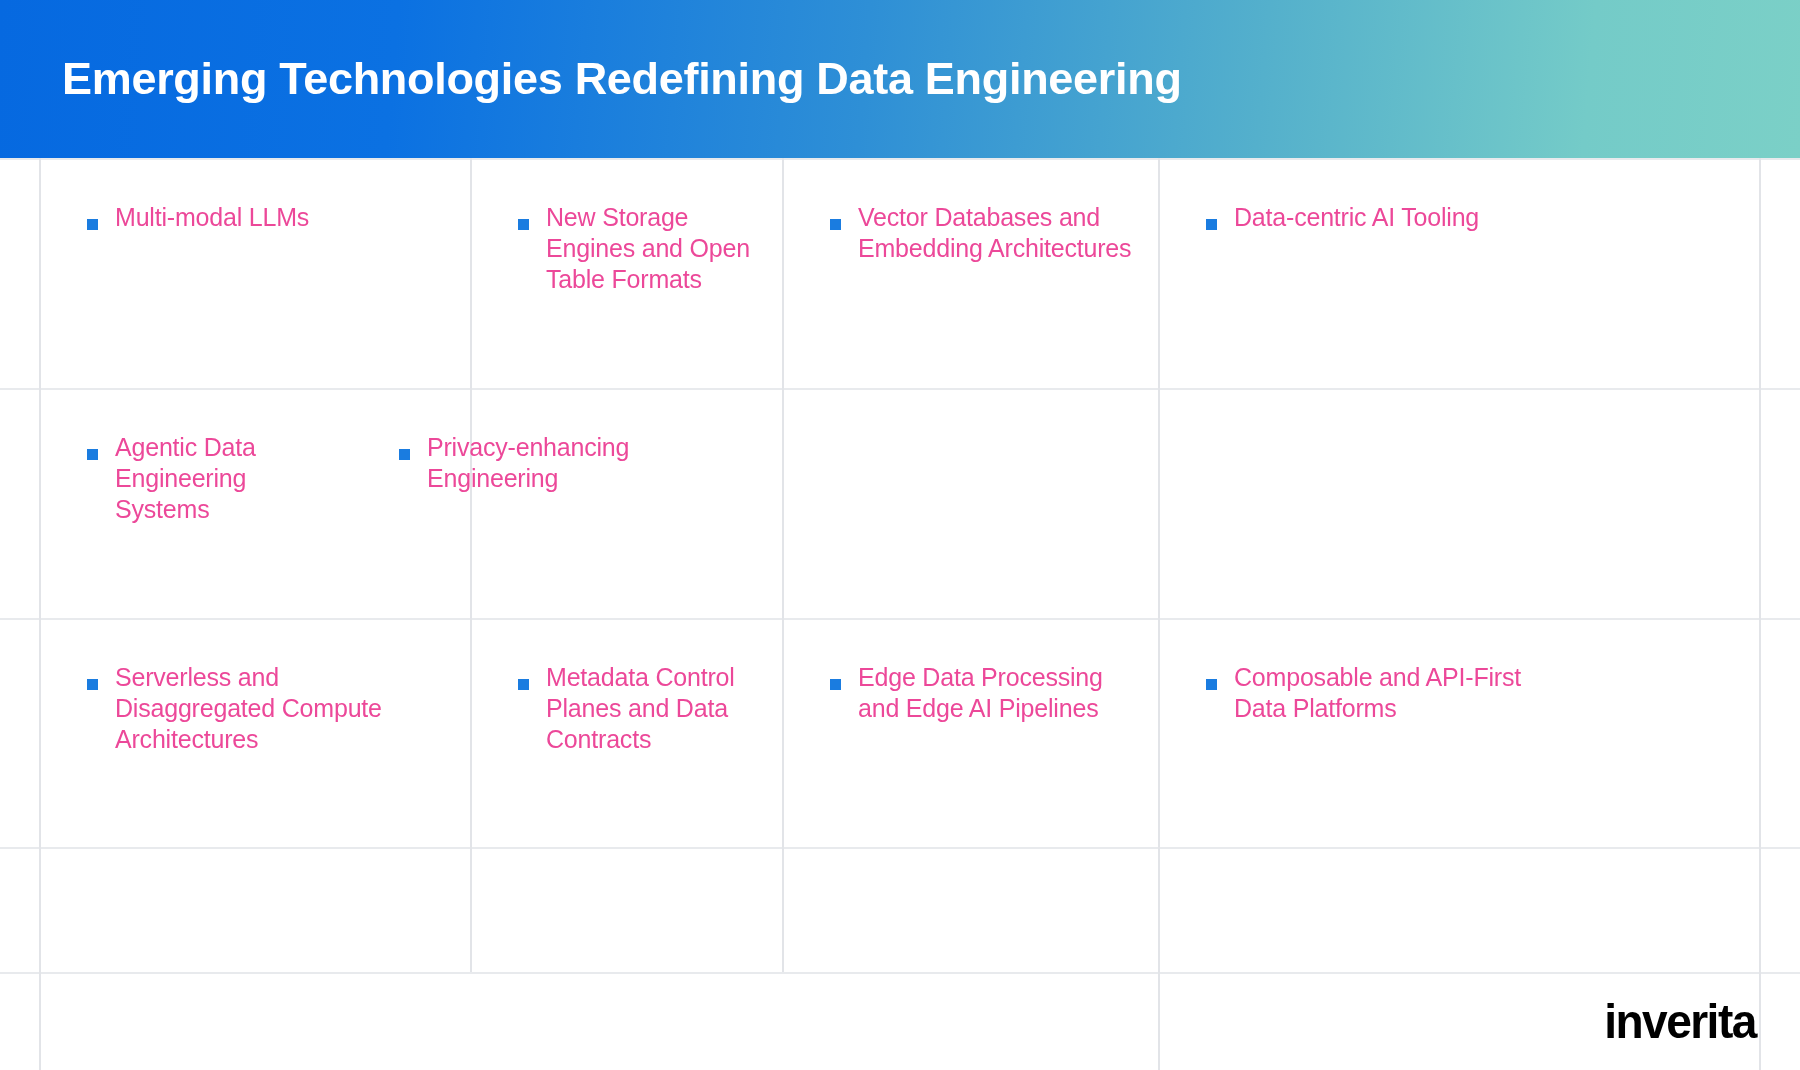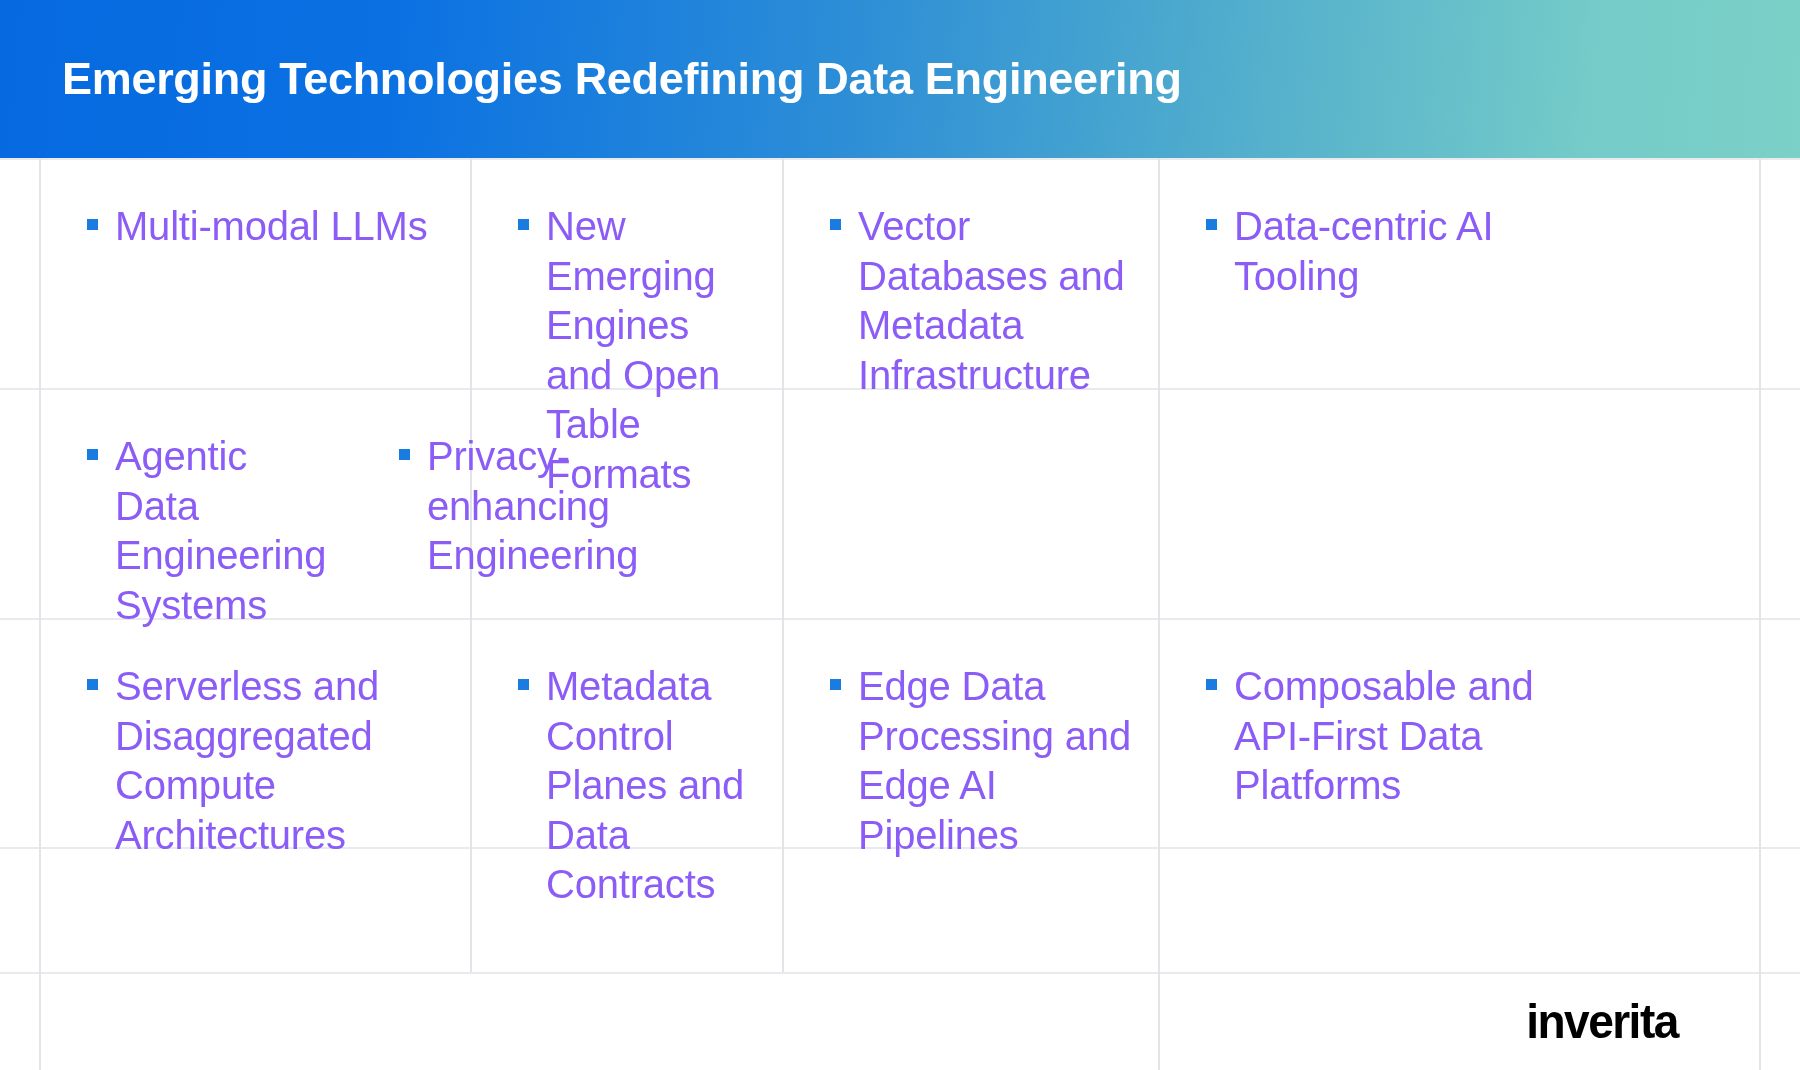--- a/index.html
+++ b/index.html
@@ -100,35 +100,34 @@
   .bullet-square {
     flex: 0 0 auto;
     width: 11px;
     height: 11px;
     background: #1a7ce0;
     margin-top: 17px;
   }
   .bullet-text {
     font-family: "Liberation Sans", sans-serif;
     font-weight: 300;
-    font-size: 40px;
+    font-size: 25px;
     line-height: 1.24;
-    color: #8b5cf6;
+    color: #ec4899;
     letter-spacing: -0.2px;
     max-width: 330px;
   }
 
   
   .footer-logo-cell {
     flex: 0 0 601px;
     box-sizing: border-box;
     display: flex;
     align-items: center;
     justify-content: flex-end;
-    padding-right: 78px;
   }
   .logo {
     font-family: "Liberation Sans", sans-serif;
     font-weight: bold;
     font-size: 48px;
     letter-spacing: -1.6px;
     color: #000000;
     transform: scaleX(0.96);
   }
 </style>
@@ -159,27 +158,27 @@
       <div class="gutter-left"></div>
       <div class="cell c1">
         <div class="bullet-item">
           <span class="bullet-square"></span>
           <span class="bullet-text">Multi-modal LLMs</span>
         </div>
       </div>
       <div class="cell c2">
         <div class="bullet-item">
           <span class="bullet-square"></span>
-          <span class="bullet-text">New Emerging Engines and Open Table Formats</span>
+          <span class="bullet-text">New Storage Engines and Open Table Formats</span>
         </div>
       </div>
       <div class="cell c3">
         <div class="bullet-item">
           <span class="bullet-square"></span>
-          <span class="bullet-text">Vector Databases and Metadata Infrastructure</span>
+          <span class="bullet-text">Vector Databases and Embedding Architectures</span>
         </div>
       </div>
       <div class="cell c4">
         <div class="bullet-item">
           <span class="bullet-square"></span>
           <span class="bullet-text">Data-centric AI Tooling</span>
         </div>
       </div>
     </div>
 

